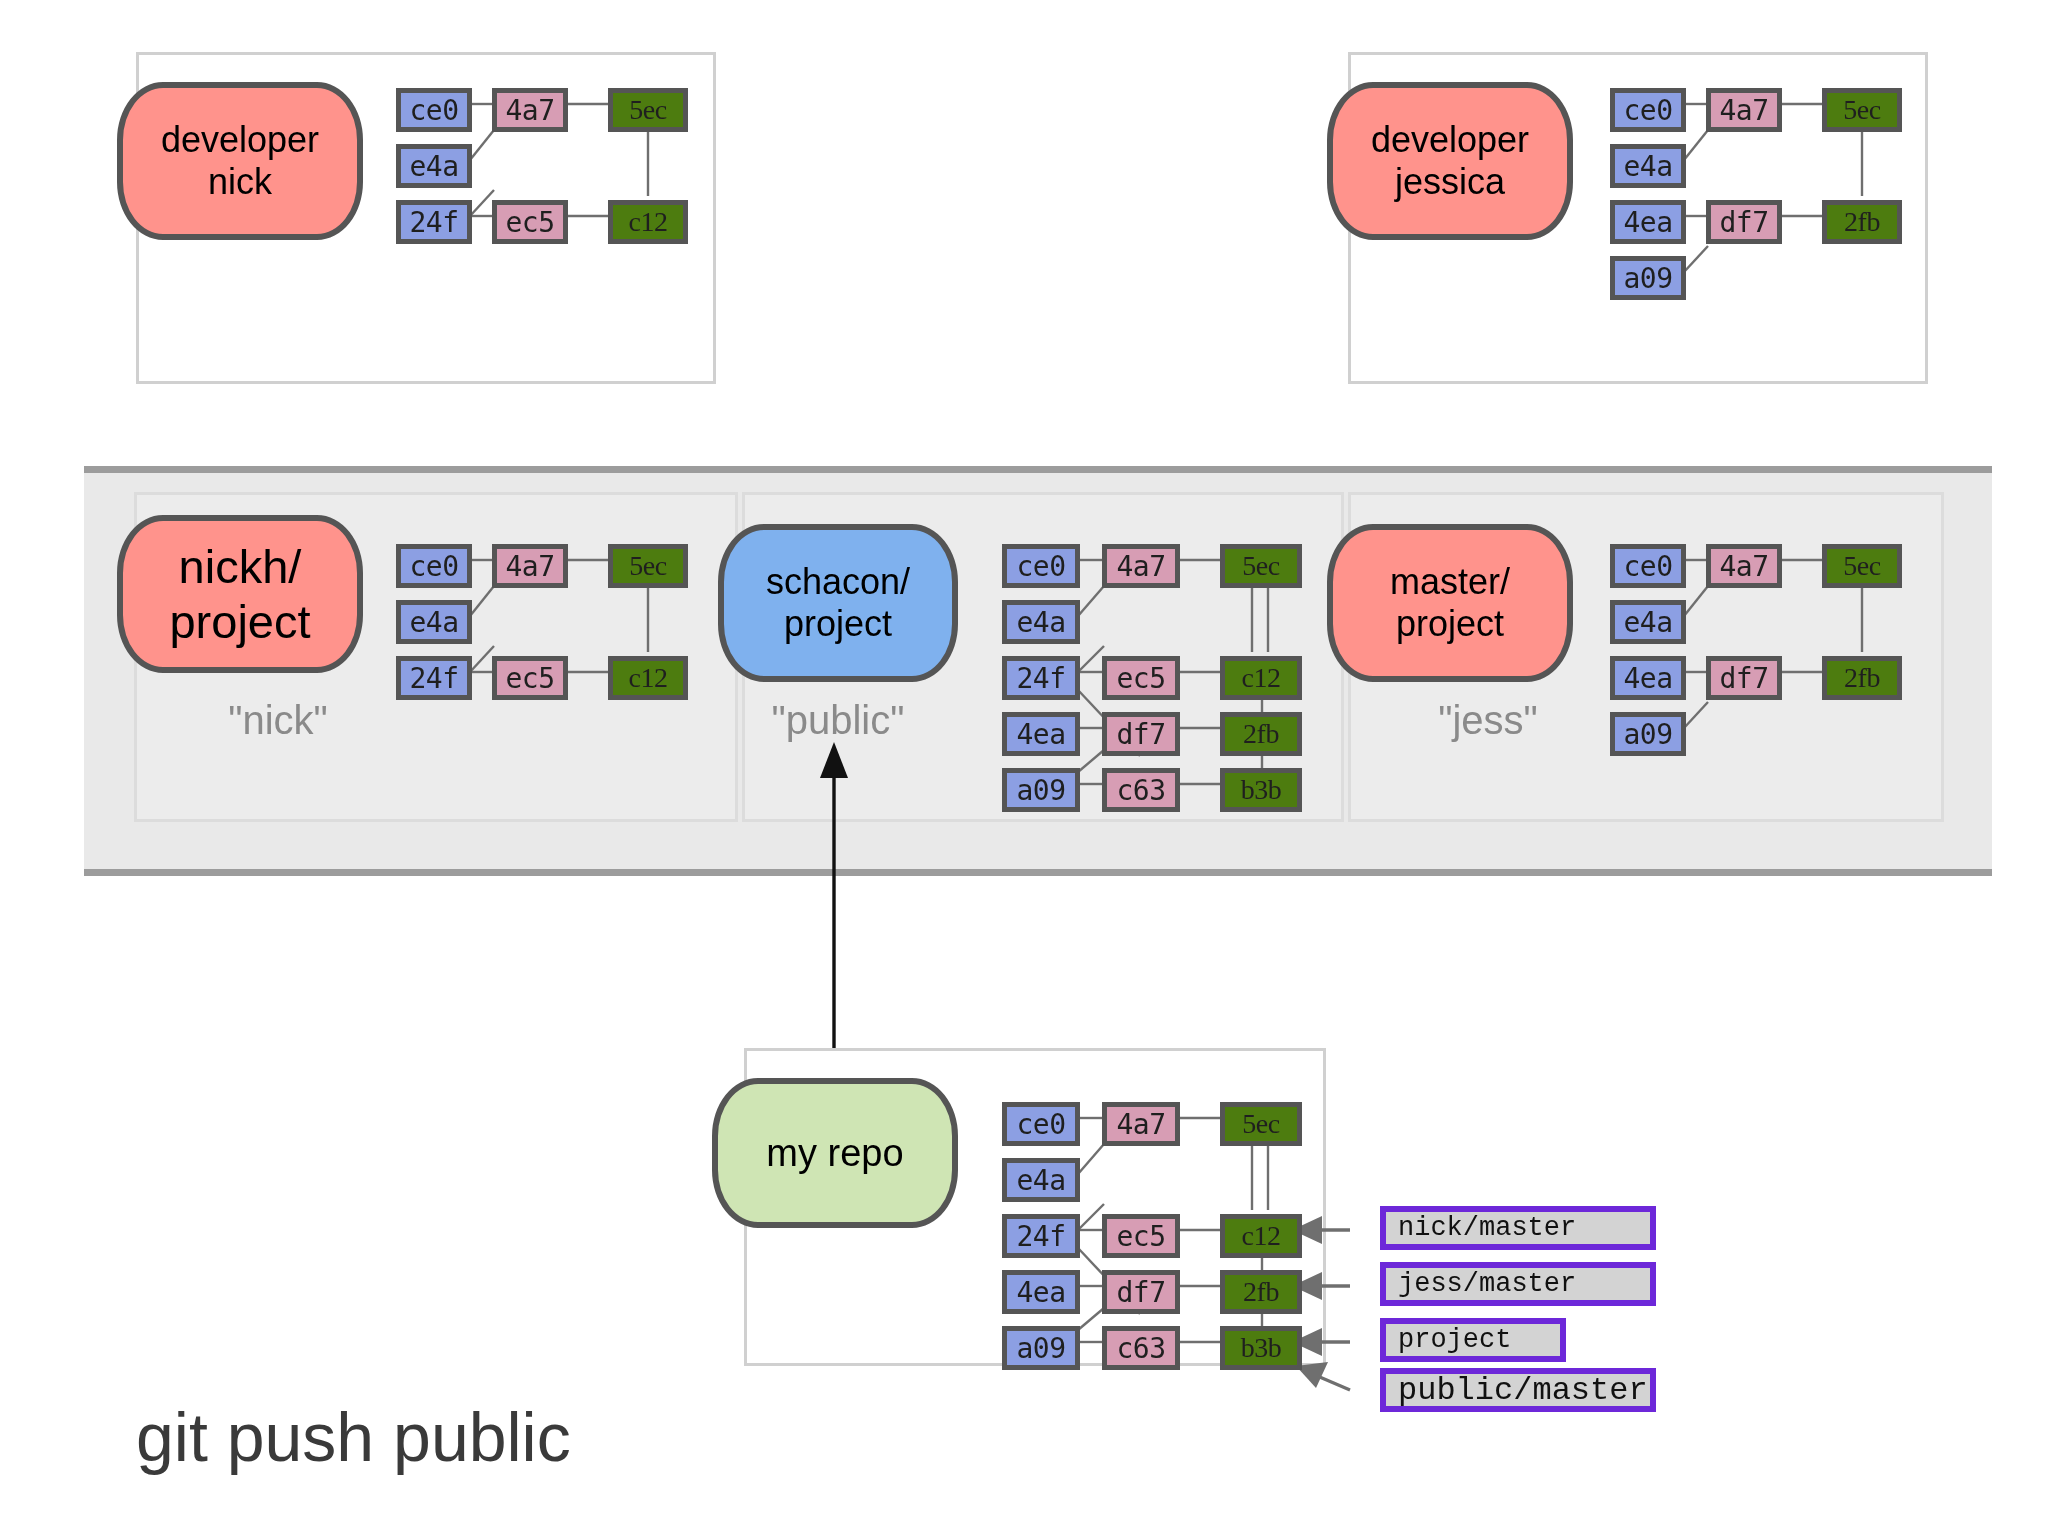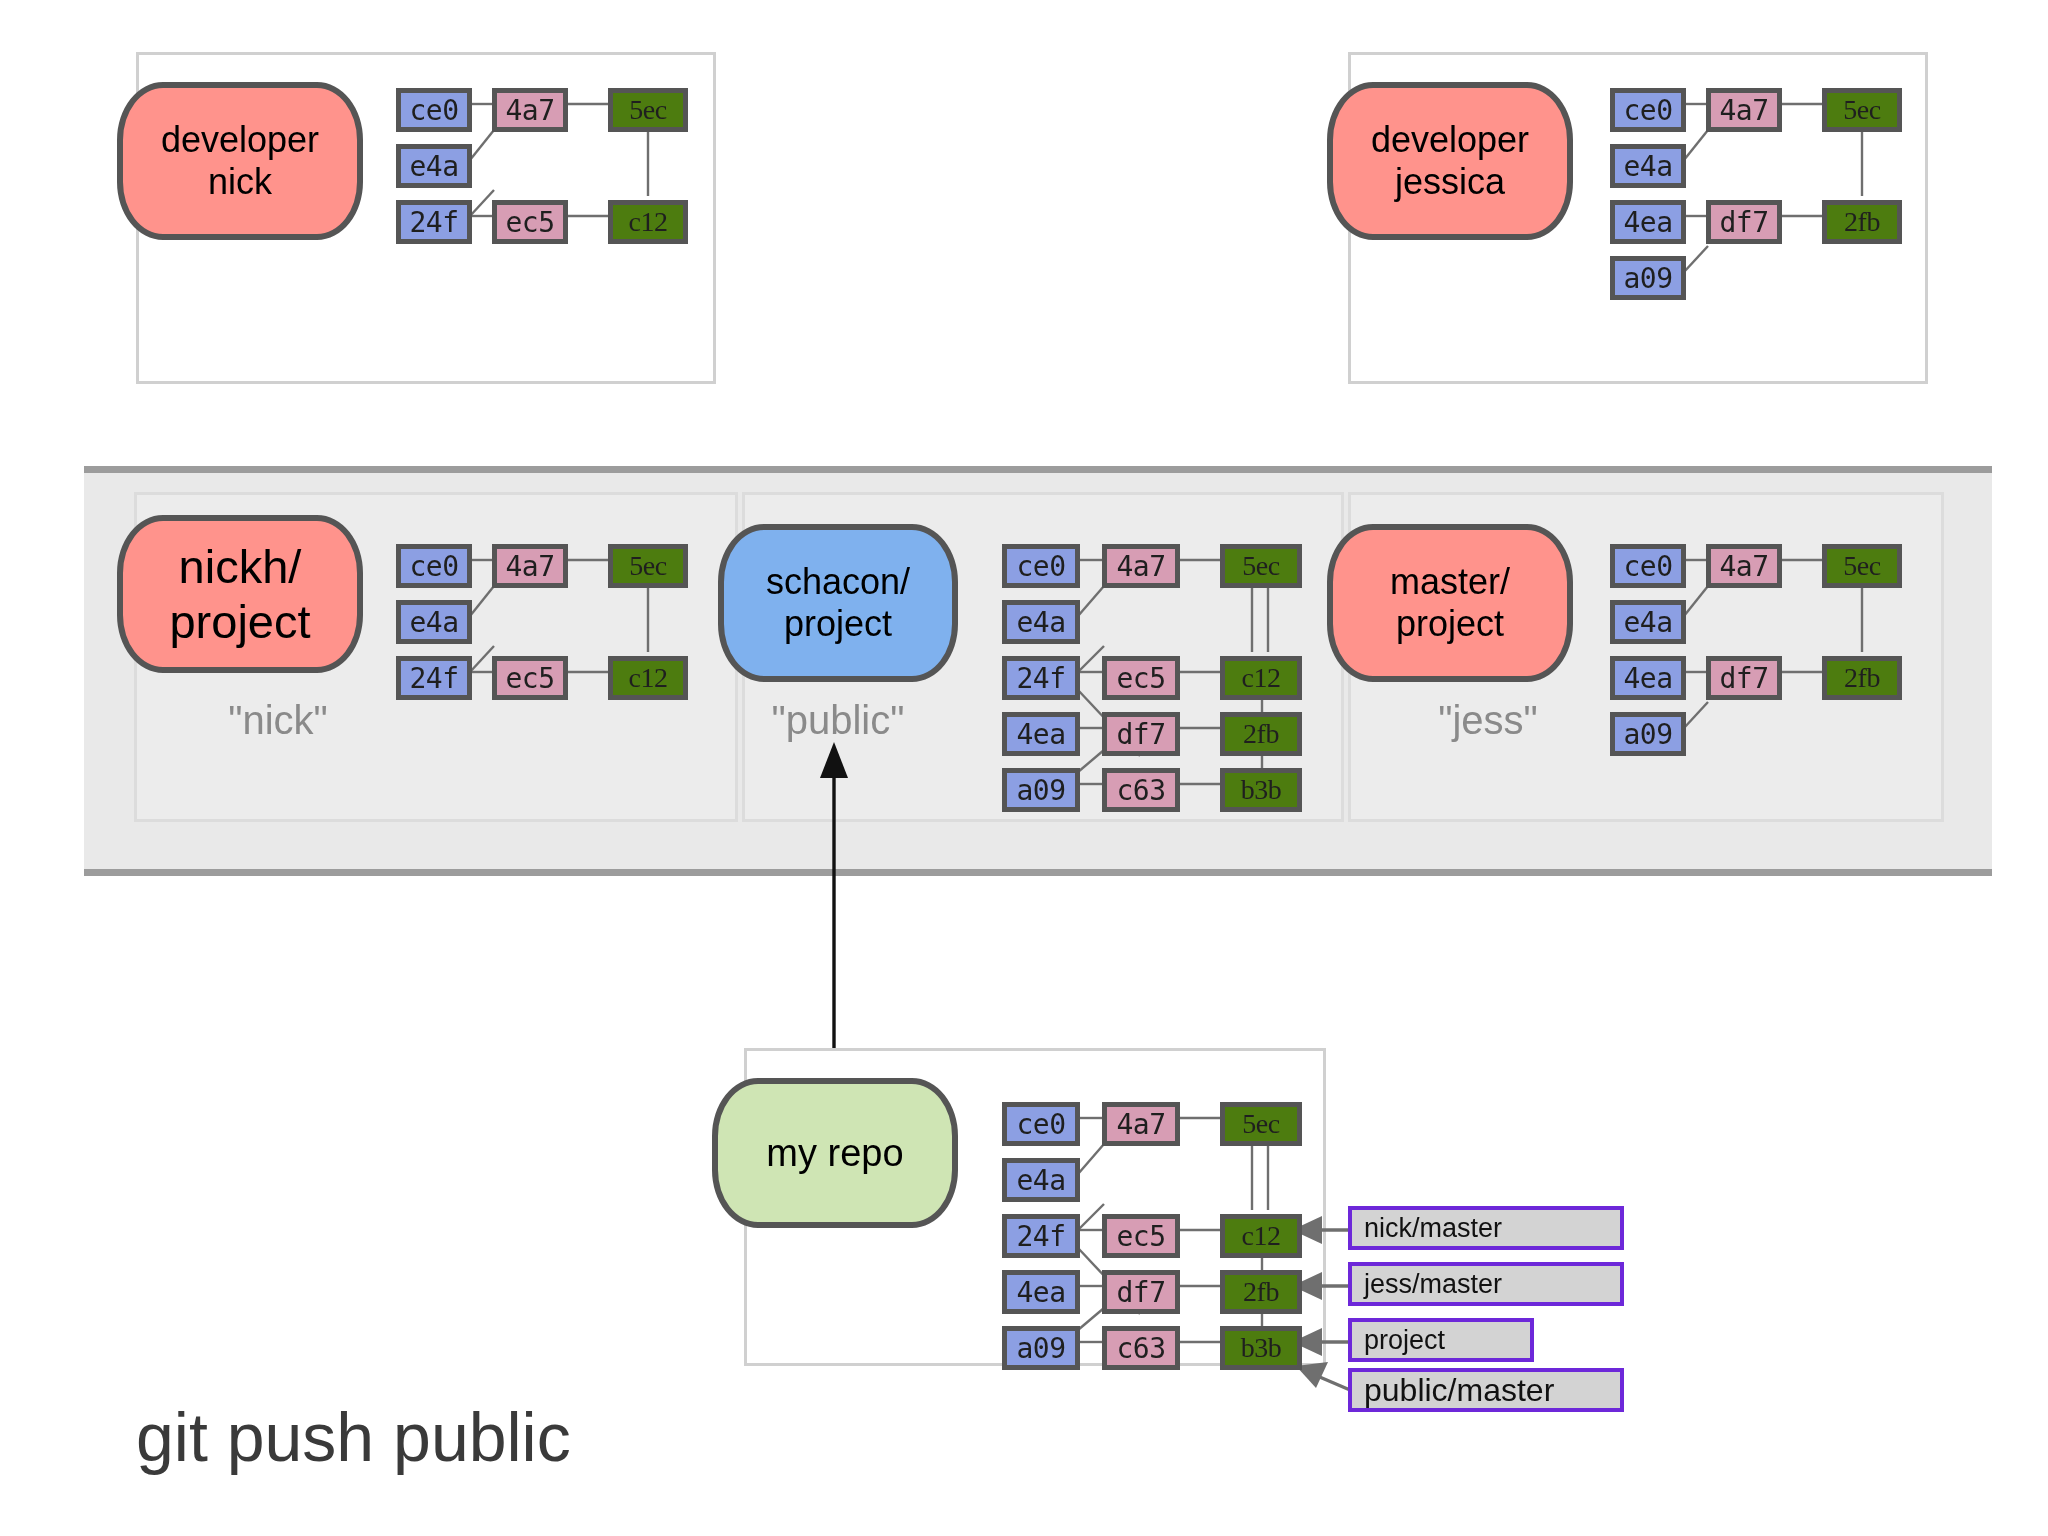--- a/index.html
+++ b/index.html
@@ -76,26 +76,27 @@
   .remote-name{
     position:absolute;
     color:#8a8a8a;
     font-family:"Liberation Sans","DejaVu Sans",sans-serif;
   }
 
   
   .ref-label{
     position:absolute;
     background:#d3d3d3;
-    border:4px solid #6d28d9;
+    border:6px solid #6d28d9;
     box-sizing:border-box;
     display:flex;align-items:center;
     padding-left:12px;
-    font-family:Liberation Sans, sans-serif;
+    font-family:Liberation Mono, monospace;
     color:#111111;
+    margin-left:32px;
   }
 
   .caption{
     position:absolute;
     color:#3a3a3a;
     font-family:"Liberation Sans","DejaVu Sans",sans-serif;
     font-weight:400;
   }
 </style>
 </head>

